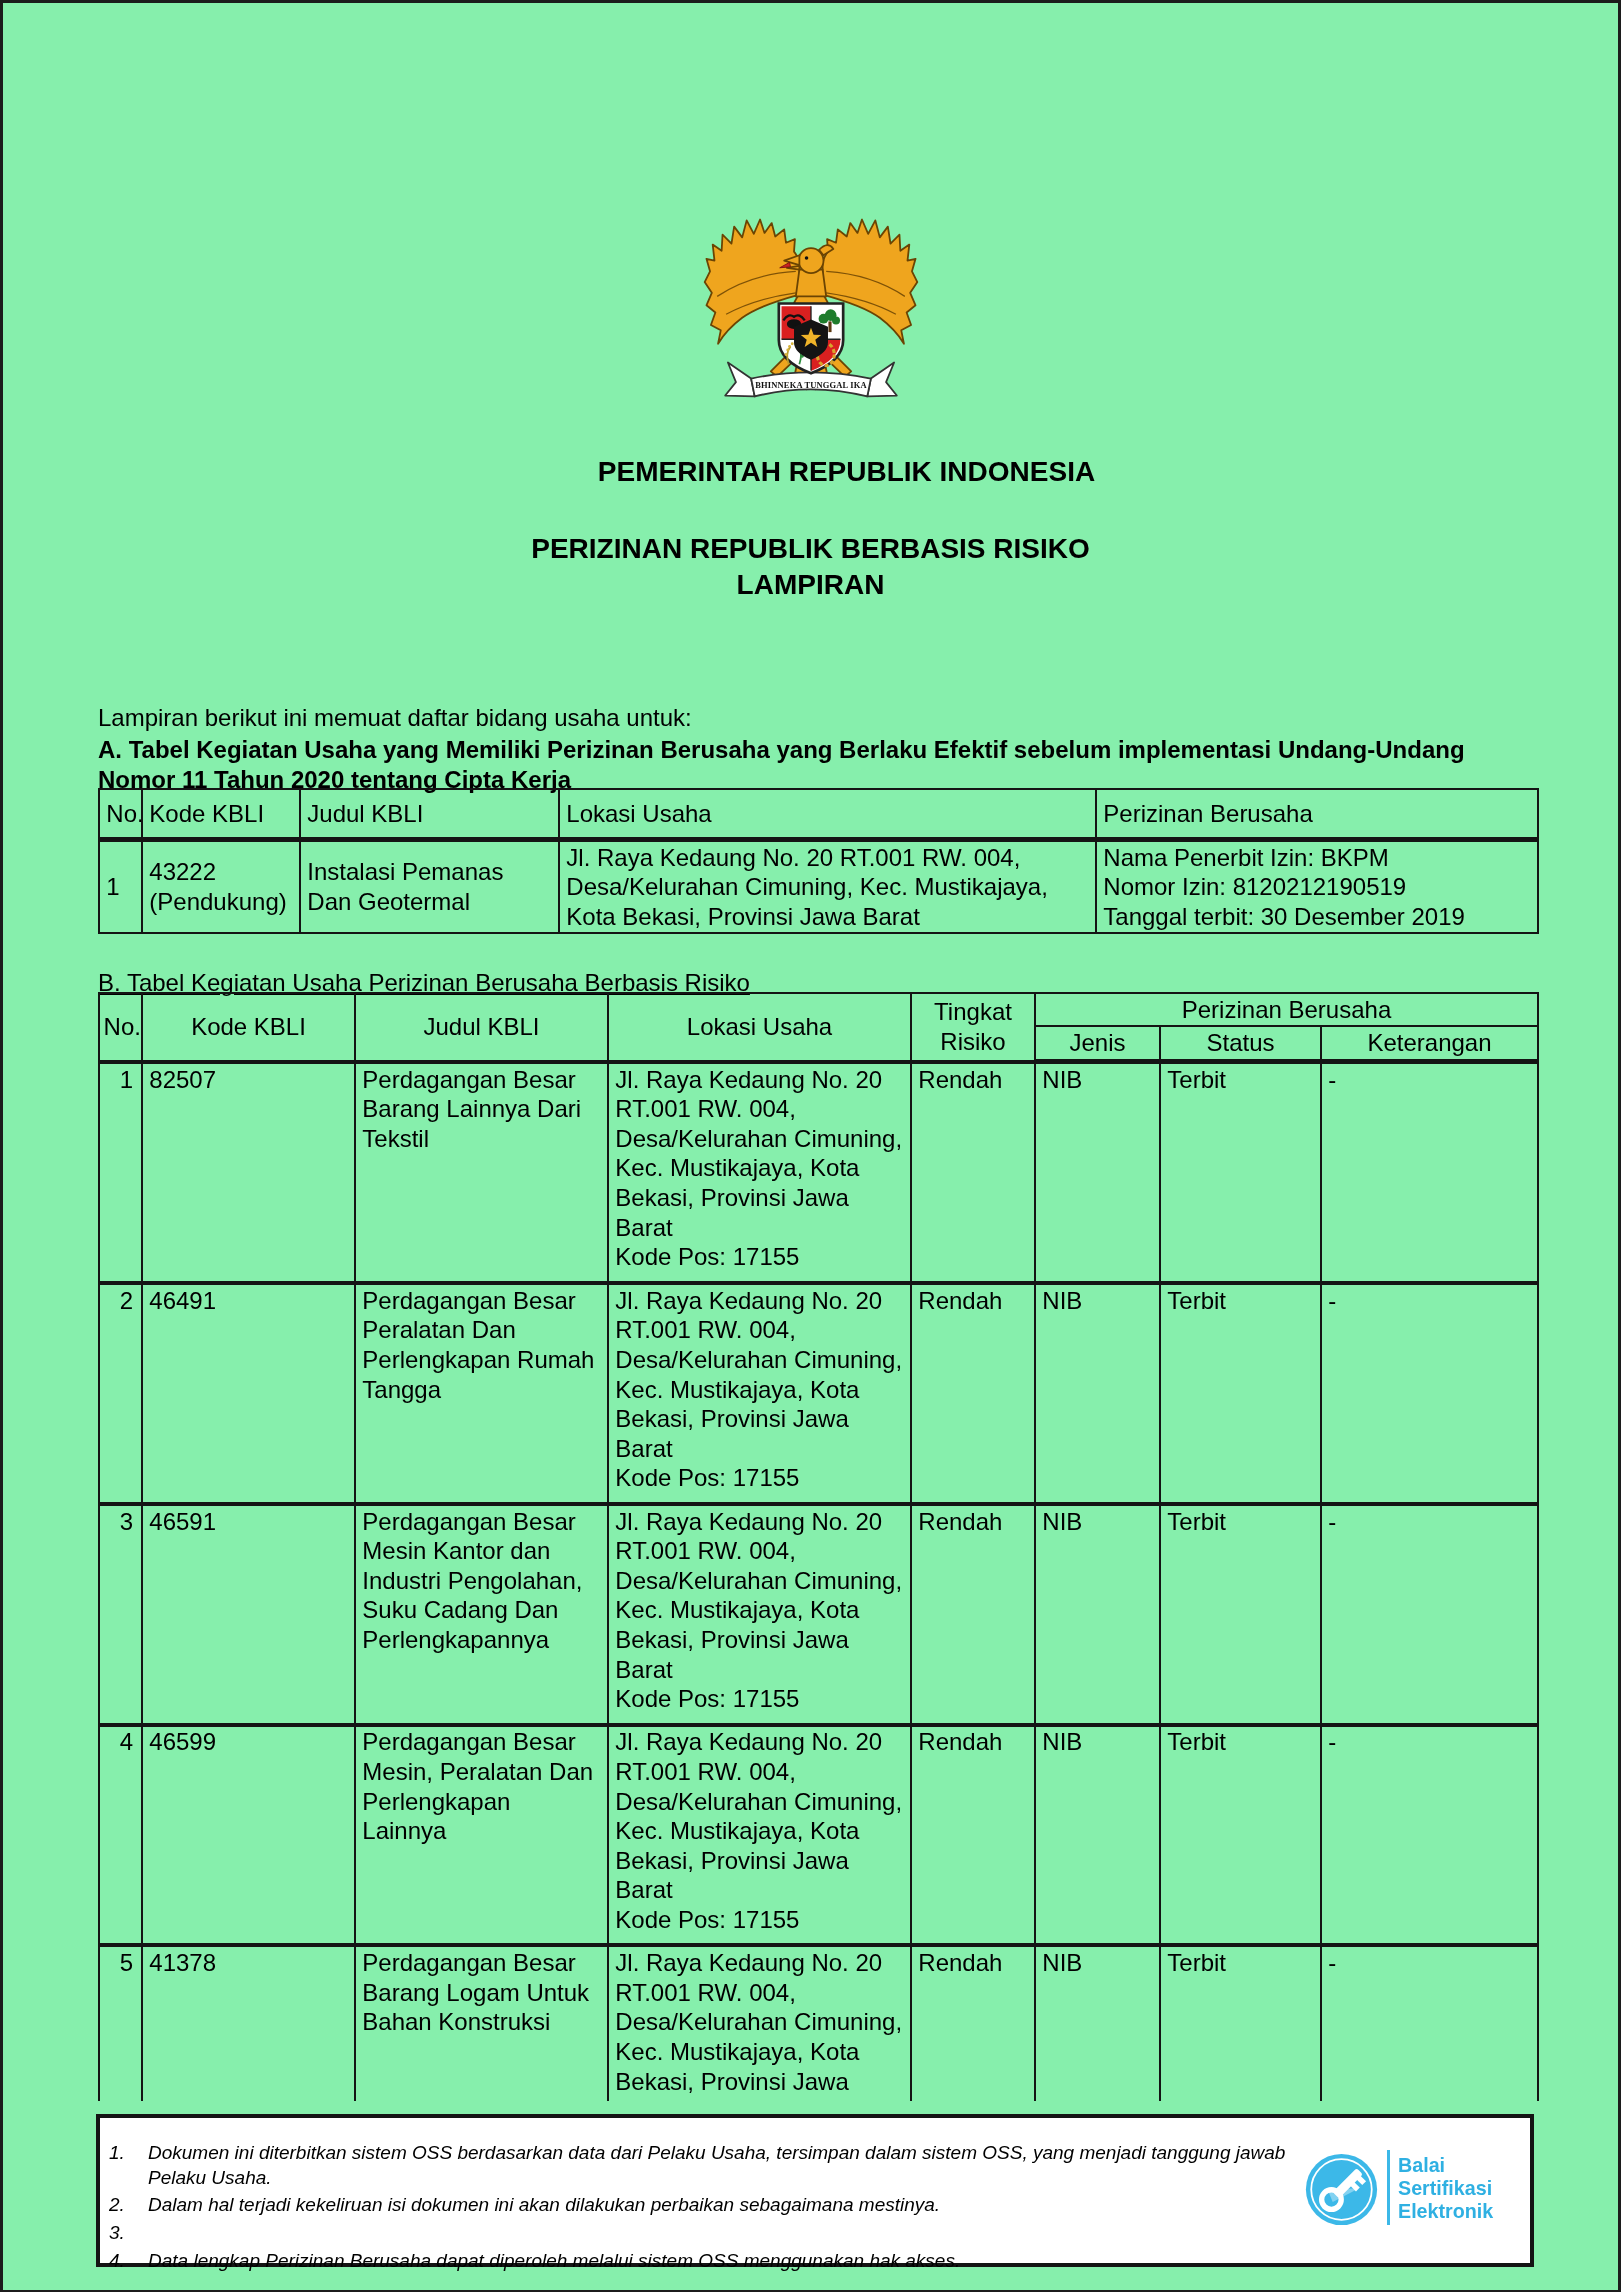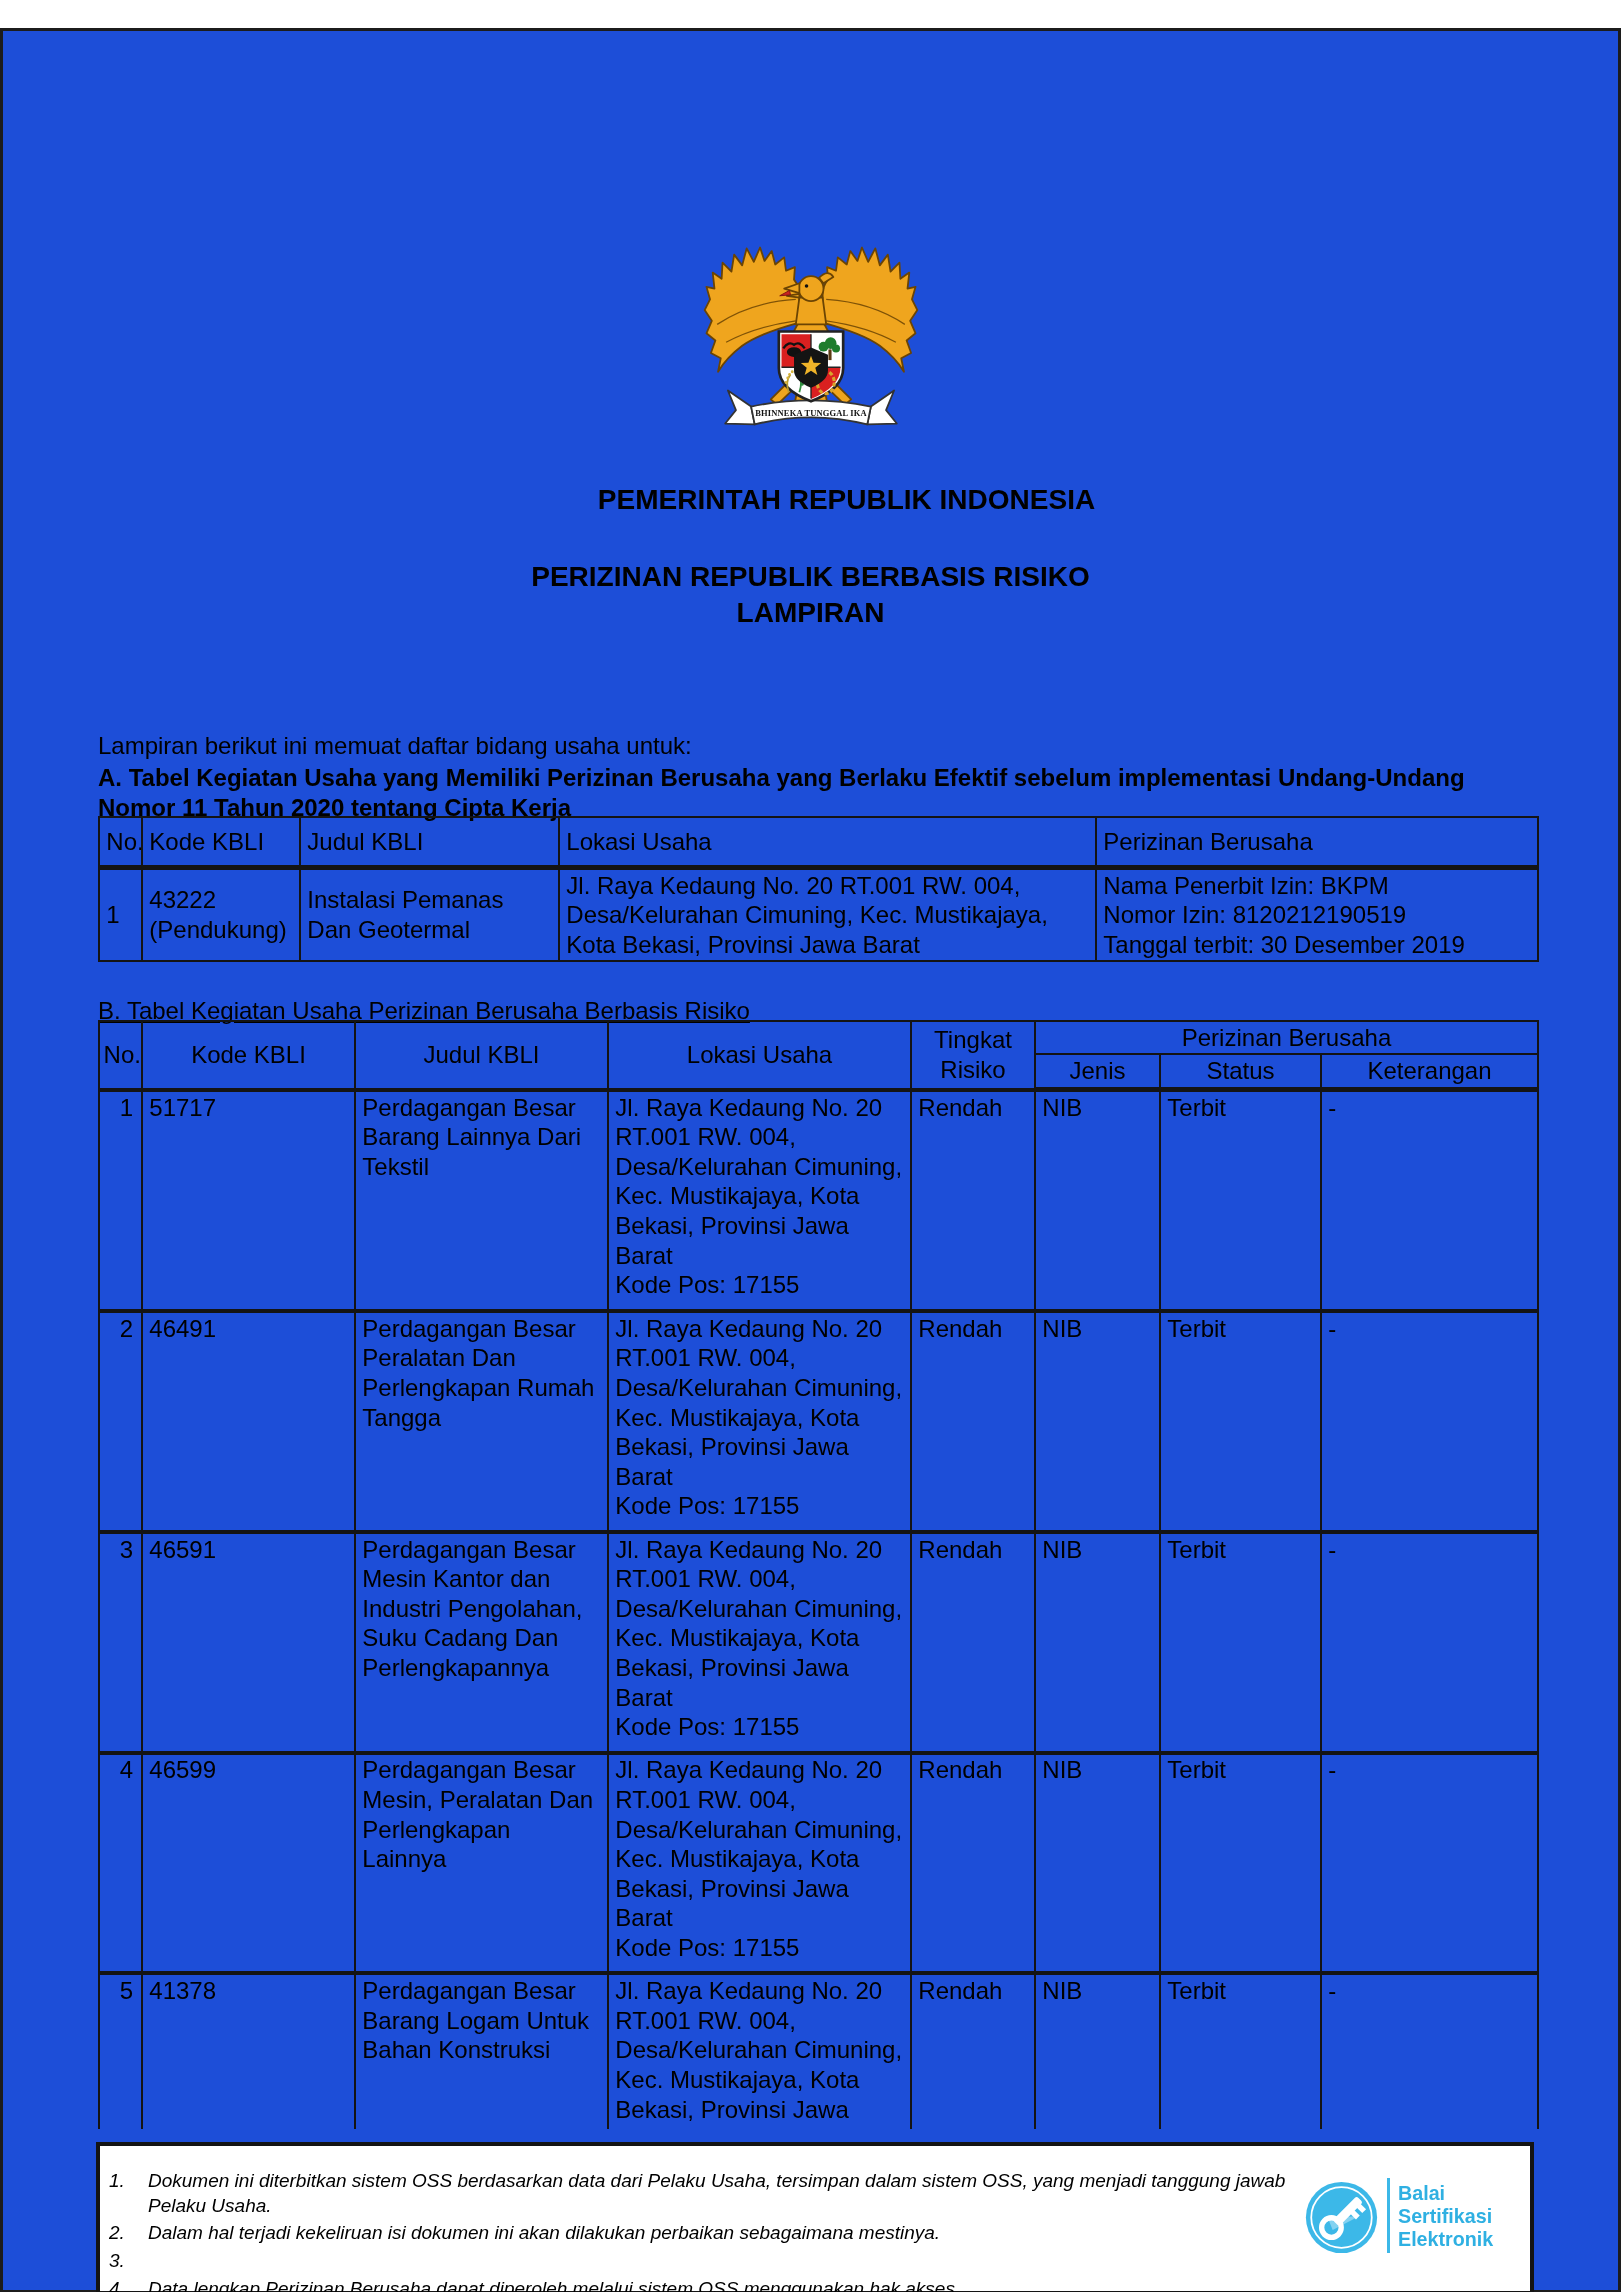--- a/index.html
+++ b/index.html
@@ -5,22 +5,21 @@
   html,body { margin:0; padding:0; }
   body {
     width:1621px; height:2293px; position:relative;
     background:#ffffff; color:#000;
     font-family:"Liberation Sans", sans-serif;
     overflow:hidden;
   }
   .page {
     position:absolute; inset:0;
     border:3.6px solid #1c1c1c; box-sizing:border-box;
-    background:#1d4ed8;
-    margin-top:28px;
+    background:#86efac;
   }
   .emblem { position:absolute; top:204px; left:50%; transform:translateX(-50%); }
 
   .title-main {
     position:absolute; top:452px; left:0; width:100%;
     text-align:center; font-weight:bold; font-size:28px; line-height:34px;padding-left:36px;
   }
   .title-block {
     position:absolute; top:528px; left:0; width:100%;
     text-align:center; font-weight:bold; font-size:28px; line-height:36px;
@@ -201,21 +200,21 @@
         </tr>
         <tr class="sub">
           <th>Jenis</th>
           <th>Status</th>
           <th>Keterangan</th>
         </tr>
       </thead>
       <tbody id="tbody-b">
           <tr>
             <td class="c-no">1</td>
-            <td class="c-kode">51717</td>
+            <td class="c-kode">82507</td>
             <td class="c-judul">Perdagangan Besar
 Barang Lainnya Dari
 Tekstil</td>
             <td class="c-lokasi">Jl. Raya Kedaung No. 20
 RT.001 RW. 004,
 Desa/Kelurahan Cimuning,
 Kec. Mustikajaya, Kota
 Bekasi, Provinsi Jawa
 Barat
 Kode Pos: 17155</td>

